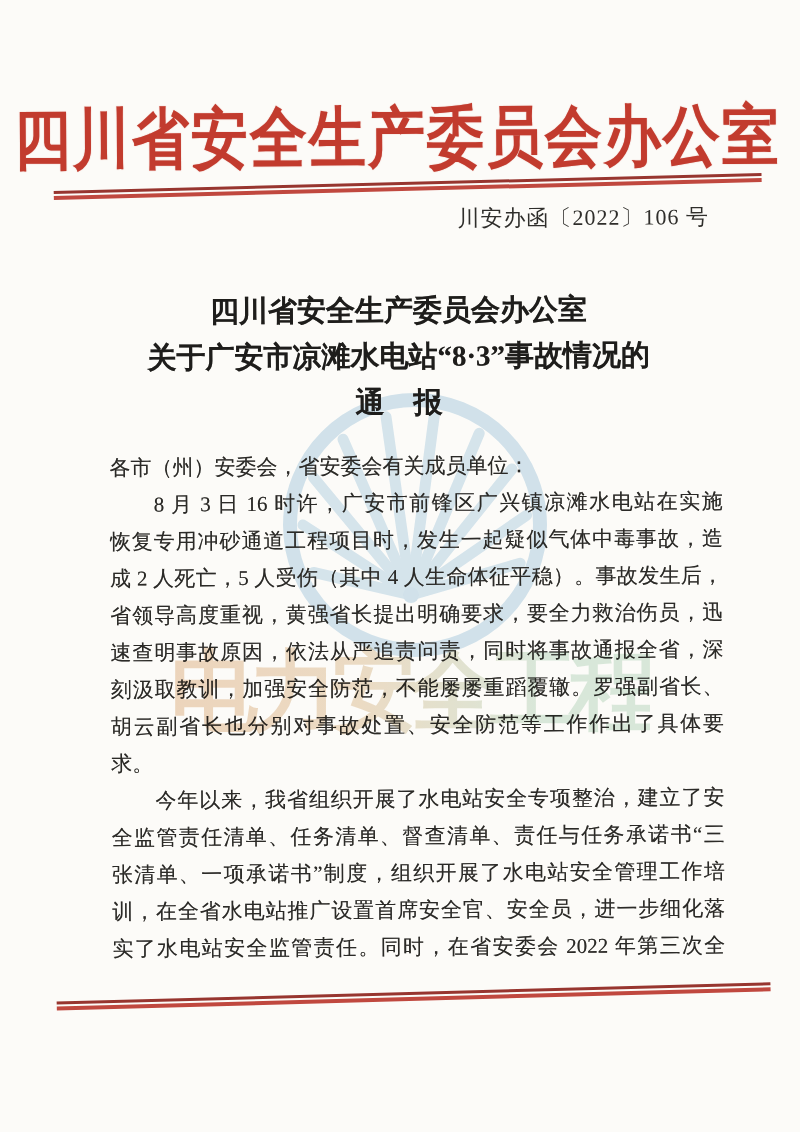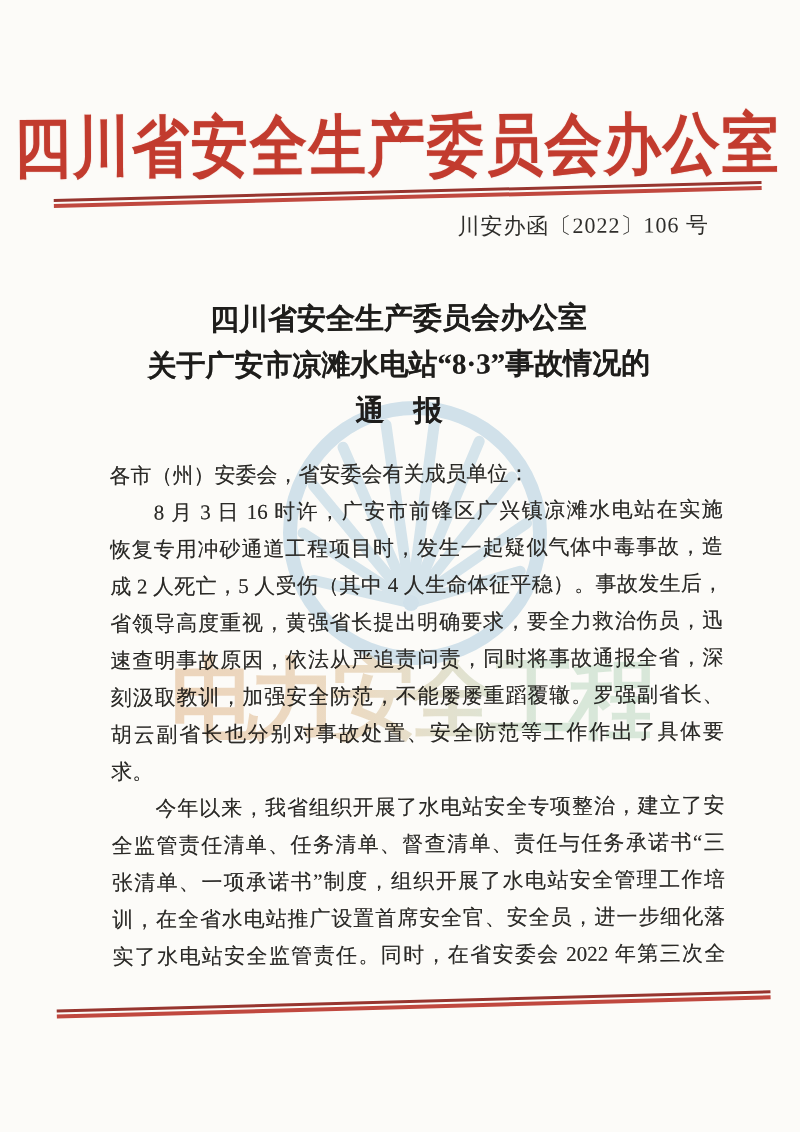--- a/index.html
+++ b/index.html
@@ -13,21 +13,21 @@
     --paper:#fcfbf8;
   }
   *{margin:0;padding:0;box-sizing:border-box;}
   html,body{width:800px;height:1132px;overflow:hidden;}
   body{
     background:var(--paper,#fcfbf8);
     font-family:"Liberation Serif","DejaVu Serif",serif;
     color:var(--ink,#2b2a27);
     position:relative;
   }
-  .page{position:absolute;inset:0;background:var(--paper,#fcfbf8);margin-top:8px;}
+  .page{position:absolute;inset:0;background:var(--paper,#fcfbf8);}
 
   
   .emblem{
     position:absolute;left:275px;top:385px;width:280px;height:280px;
     z-index:0;pointer-events:none;opacity:0.9;
   }
 
   
   .content{position:absolute;inset:0;z-index:1;transform:rotate(-0.35deg);}
 

